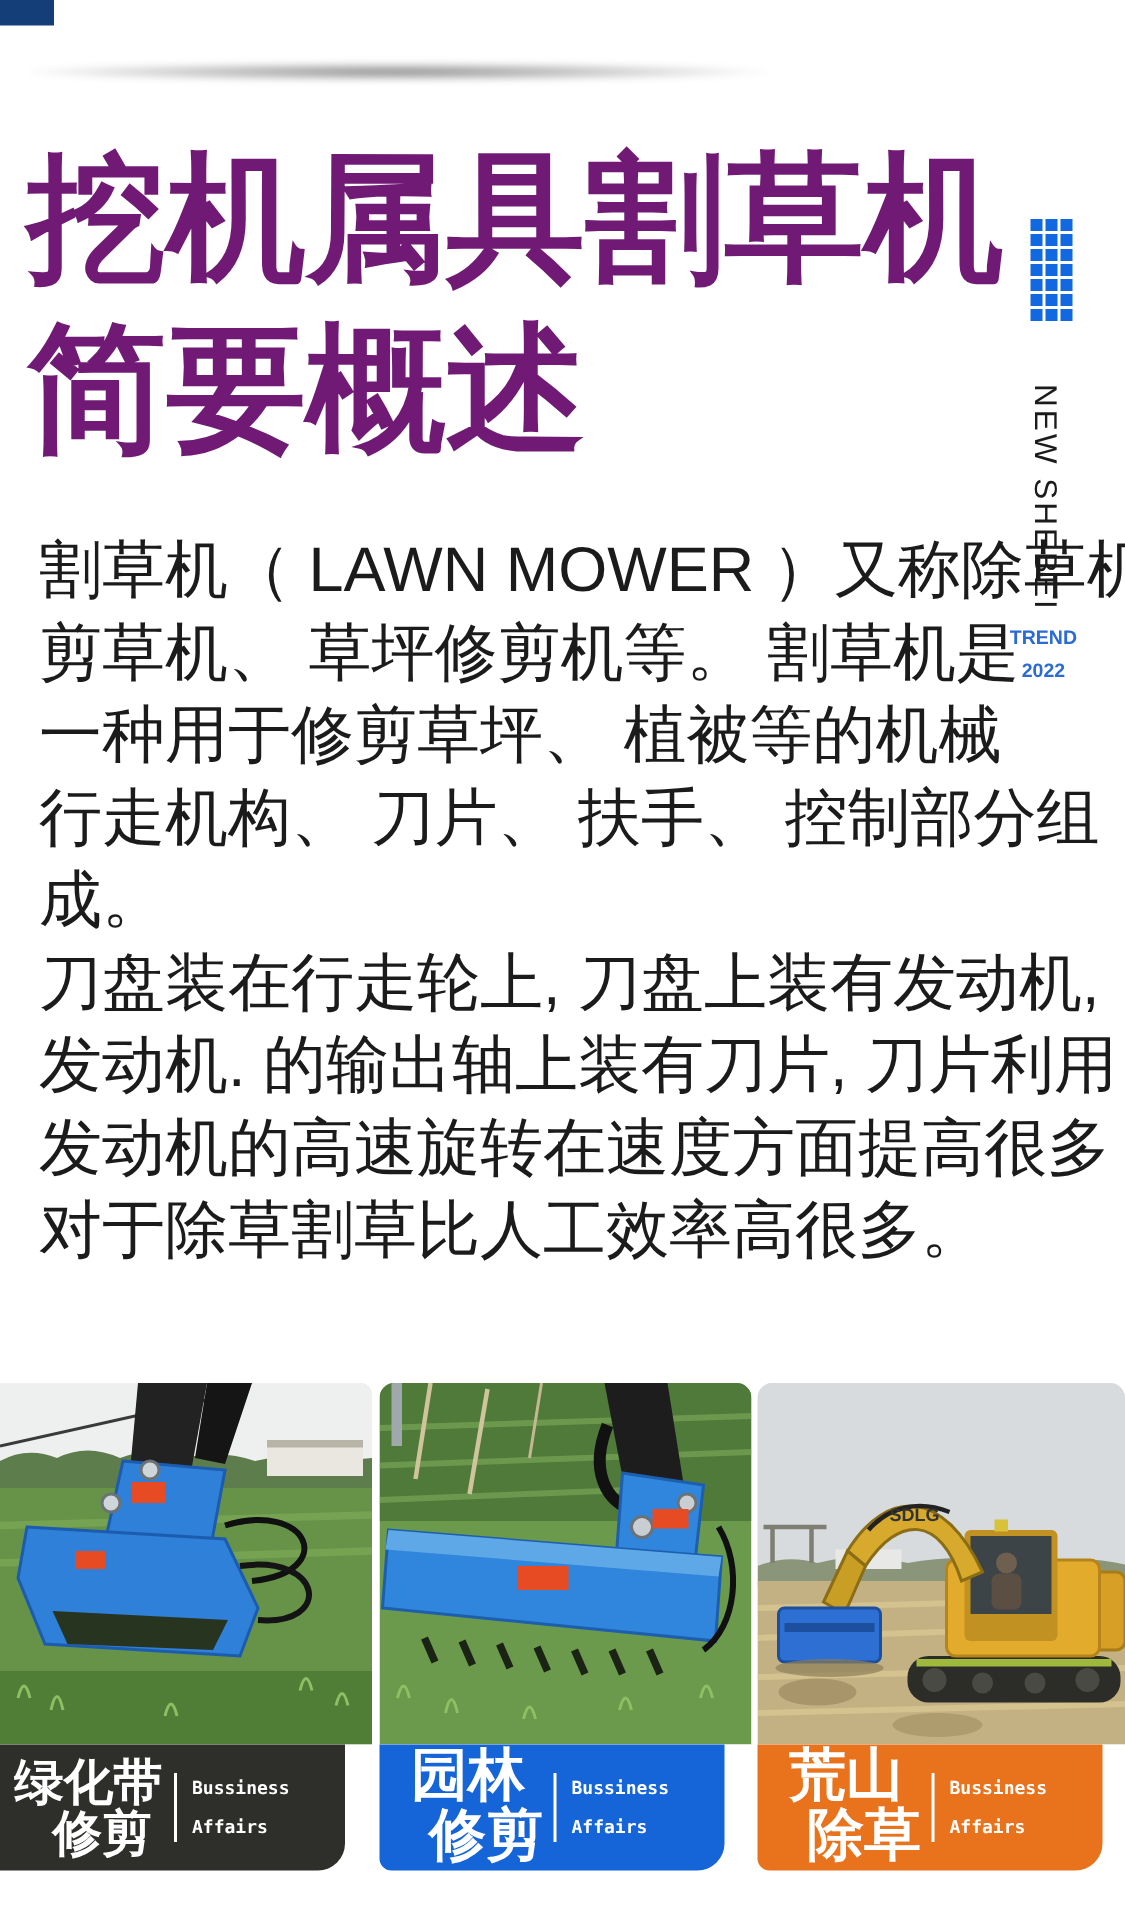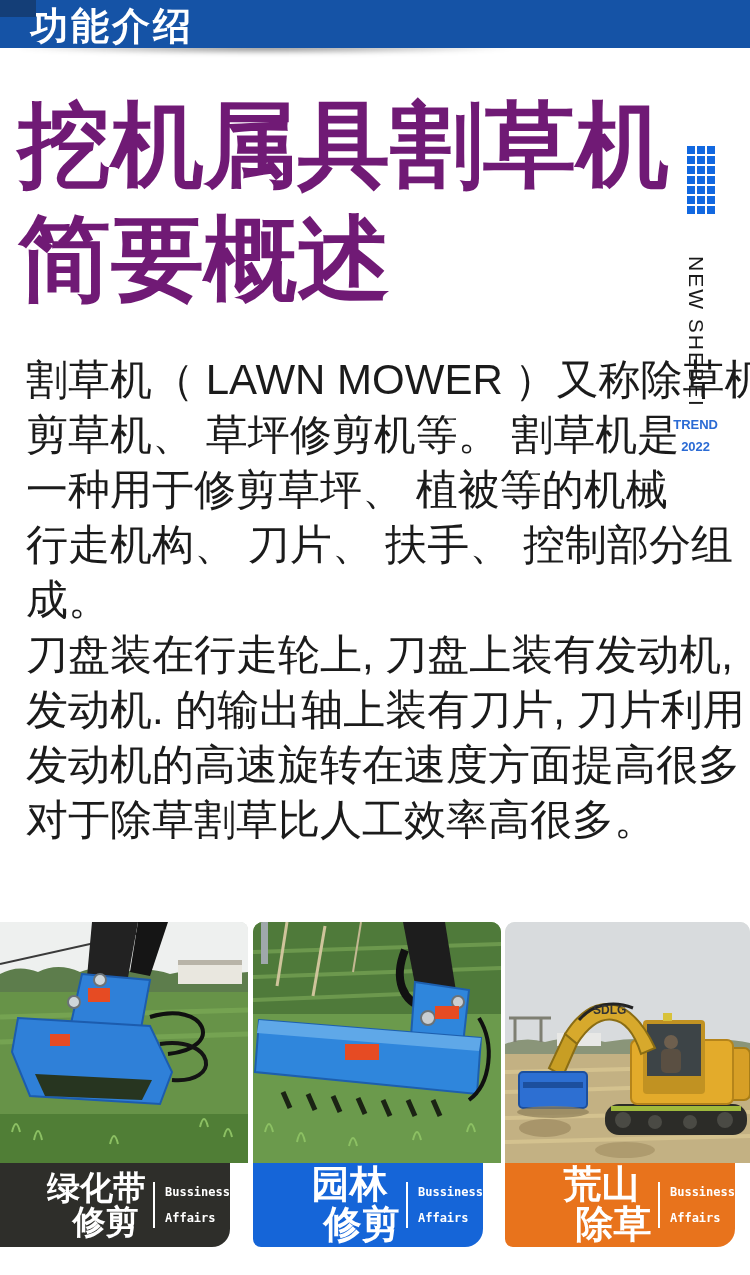--- a/index.html
+++ b/index.html
@@ -59,21 +59,21 @@
     overflow:hidden; background:#dfe3dd;
   }
   .photo svg { display:block; width:100%; height:100%; }
   .photo-1 { left:0; border-radius:0 8px 0 0; }
   .photo-2 { left:253px; border-radius:10px 10px 0 0; }
   .photo-3 { left:505px; width:245px; border-radius:10px 10px 0 0;text-decoration:underline; }
 
   
   .label {
     position:absolute; top:1163px; width:230px; height:84px;
-    display:flex; align-items:center; color:#ffffff; z-index:2;padding-left:38px;
+    display:flex; align-items:center; color:#ffffff; z-index:2;
   }
   .label-1 { left:0;    border-radius:0 0 18px 0; }
   .label-2 { left:253px; border-radius:0 0 18px 8px; }
   .label-3 { left:505px; border-radius:0 0 18px 8px; }
   .label .zh {
     width:116px; text-align:center; font-weight:bold; line-height:1.04;
     padding-left:2px;
   }
   .label .zh .l1 { font-size:38px; }
   .label .zh .l2 { font-size:38px; transform:translateX(12px); }
@@ -84,23 +84,20 @@
     font-family:"DejaVu Sans Mono", monospace;
     font-size:12px; line-height:26px; padding-left:10px; font-weight:bold;
     white-space:nowrap;
   }
 </style>
 </head>
 <body>
 
 <div class="page">
 
-  <div class="banner" style="background-color: rgb(21, 83, 166);">
-    <span class="banner-title">功能介绍</span>
-  </div>
   <div class="banner-corner" style="background-color: rgb(20, 62, 119);"></div>
   <div class="banner-shadow"></div>
 
   <div class="hero-title">
     <div>挖机属具割草机</div>
     <div>简要概述</div>
   </div>
 
   <div class="pixel-grid">
       <span style="background-color: rgb(18, 104, 224);"></span>

